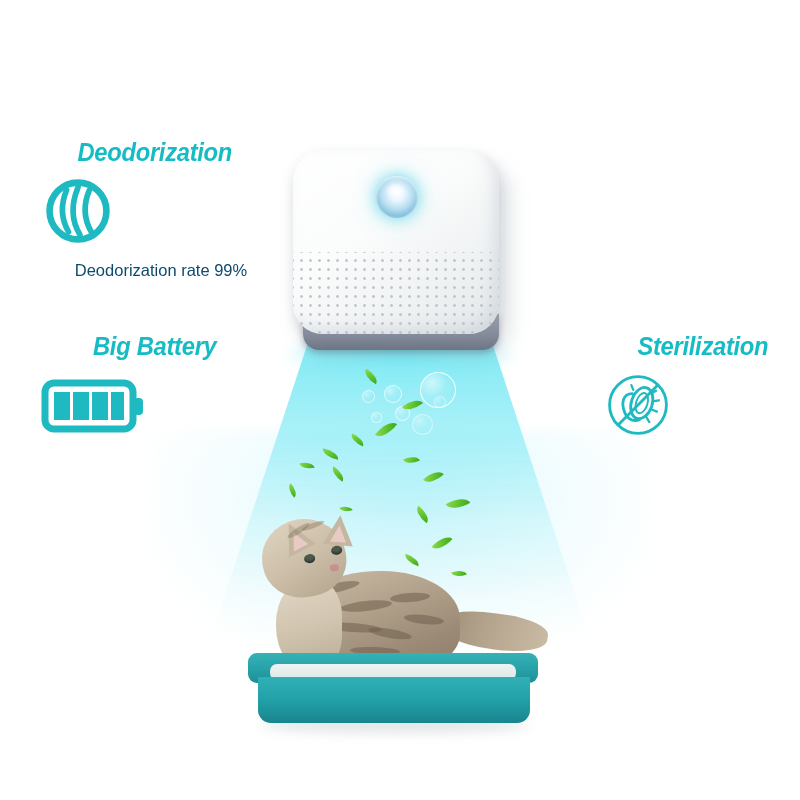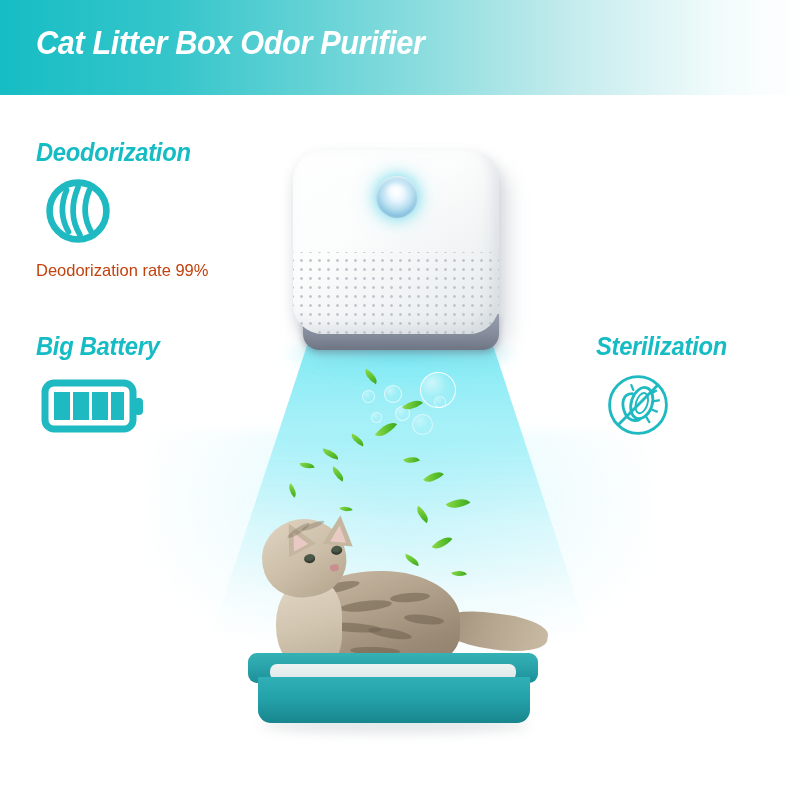--- a/index.html
+++ b/index.html
@@ -37,40 +37,41 @@
     letter-spacing: -0.4px;
     transform: scaleX(0.93);
     transform-origin: left center;
     white-space: nowrap;
   }
 
   
   .feature {
     position: absolute;
     width: 250px;
+    text-align: center;
   }
   .feature-title {
     font-size: 25px;
     font-weight: bold;
     font-style: italic;
     color: #16bcc4;
     letter-spacing: -0.3px;
     transform: scaleX(0.95);
     transform-origin: left center;
     white-space: nowrap;
     margin: 0 0 8px 0;
   }
   .feature-icon {
     height: 72px;
     margin-left: 4px;
     display: block;
   }
   .feature-text {
     font-size: 16.5px;
-    color: #c2410c;
+    color: #0c4a6e;
     line-height: 1.42;
     margin-top: 12px;
     white-space: pre-line;
   }
 
   #feat-deodorization { left: 36px; top: 138px; }
   #feat-battery       { left: 36px; top: 332px; }
   #feat-safety        { left: 570px; top: 138px; width: 225px; }
   #feat-sterilization { left: 596px; top: 332px; width: 225px; }
 
@@ -349,23 +350,20 @@
     height: 230px;
     background: radial-gradient(ellipse at 50% 30%, rgba(186,242,250,0.55) 0%, rgba(214,247,252,0.25) 50%, rgba(255,255,255,0) 78%);
     filter: blur(6px);
   }
 </style>
 </head>
 <body>
 
 <div id="page">
 
-  <div class="header-bar">
-    <div class="header-title">Cat Litter Box Odor Purifier</div>
-  </div>
 
   <div class="soft-glow-bg"></div>
   <div class="glow-cone"></div>
   <div class="glow-top"></div>
 
   <div class="feature" id="feat-deodorization">
     <div class="feature-title">Deodorization</div>
     <svg class="feature-icon" viewBox="0 0 76 76" width="76" height="76">
       <circle cx="38" cy="38" r="30" fill="none" stroke="#1fb9c2" stroke-width="7"></circle>
       <path d="M26 16 C20 30 20 46 28 60" fill="none" stroke="#1fb9c2" stroke-width="6" stroke-linecap="round"></path>

